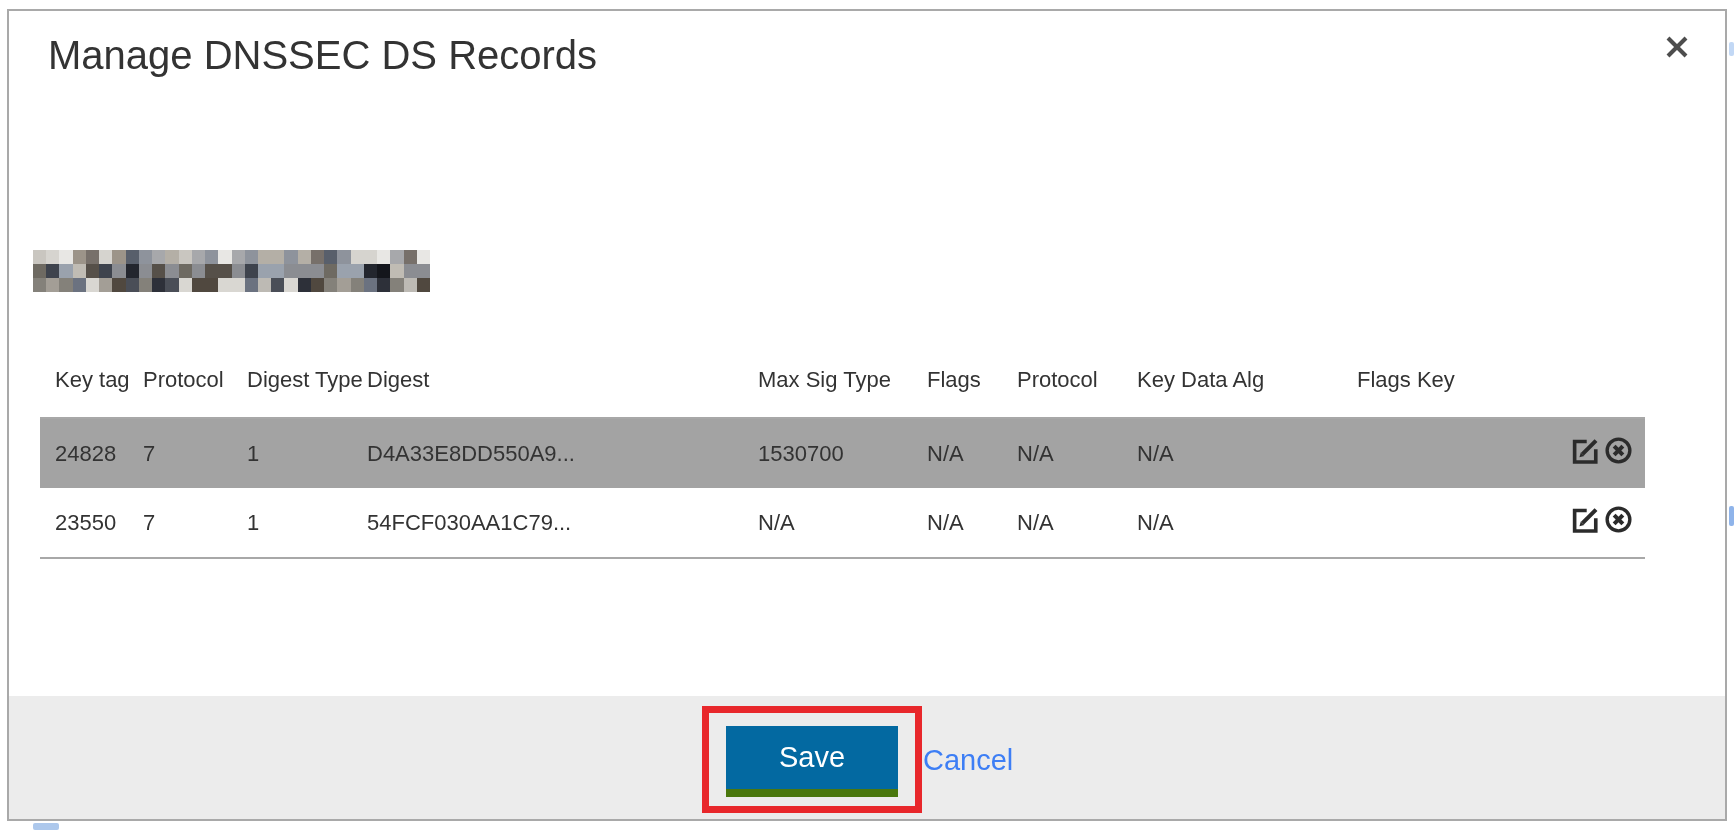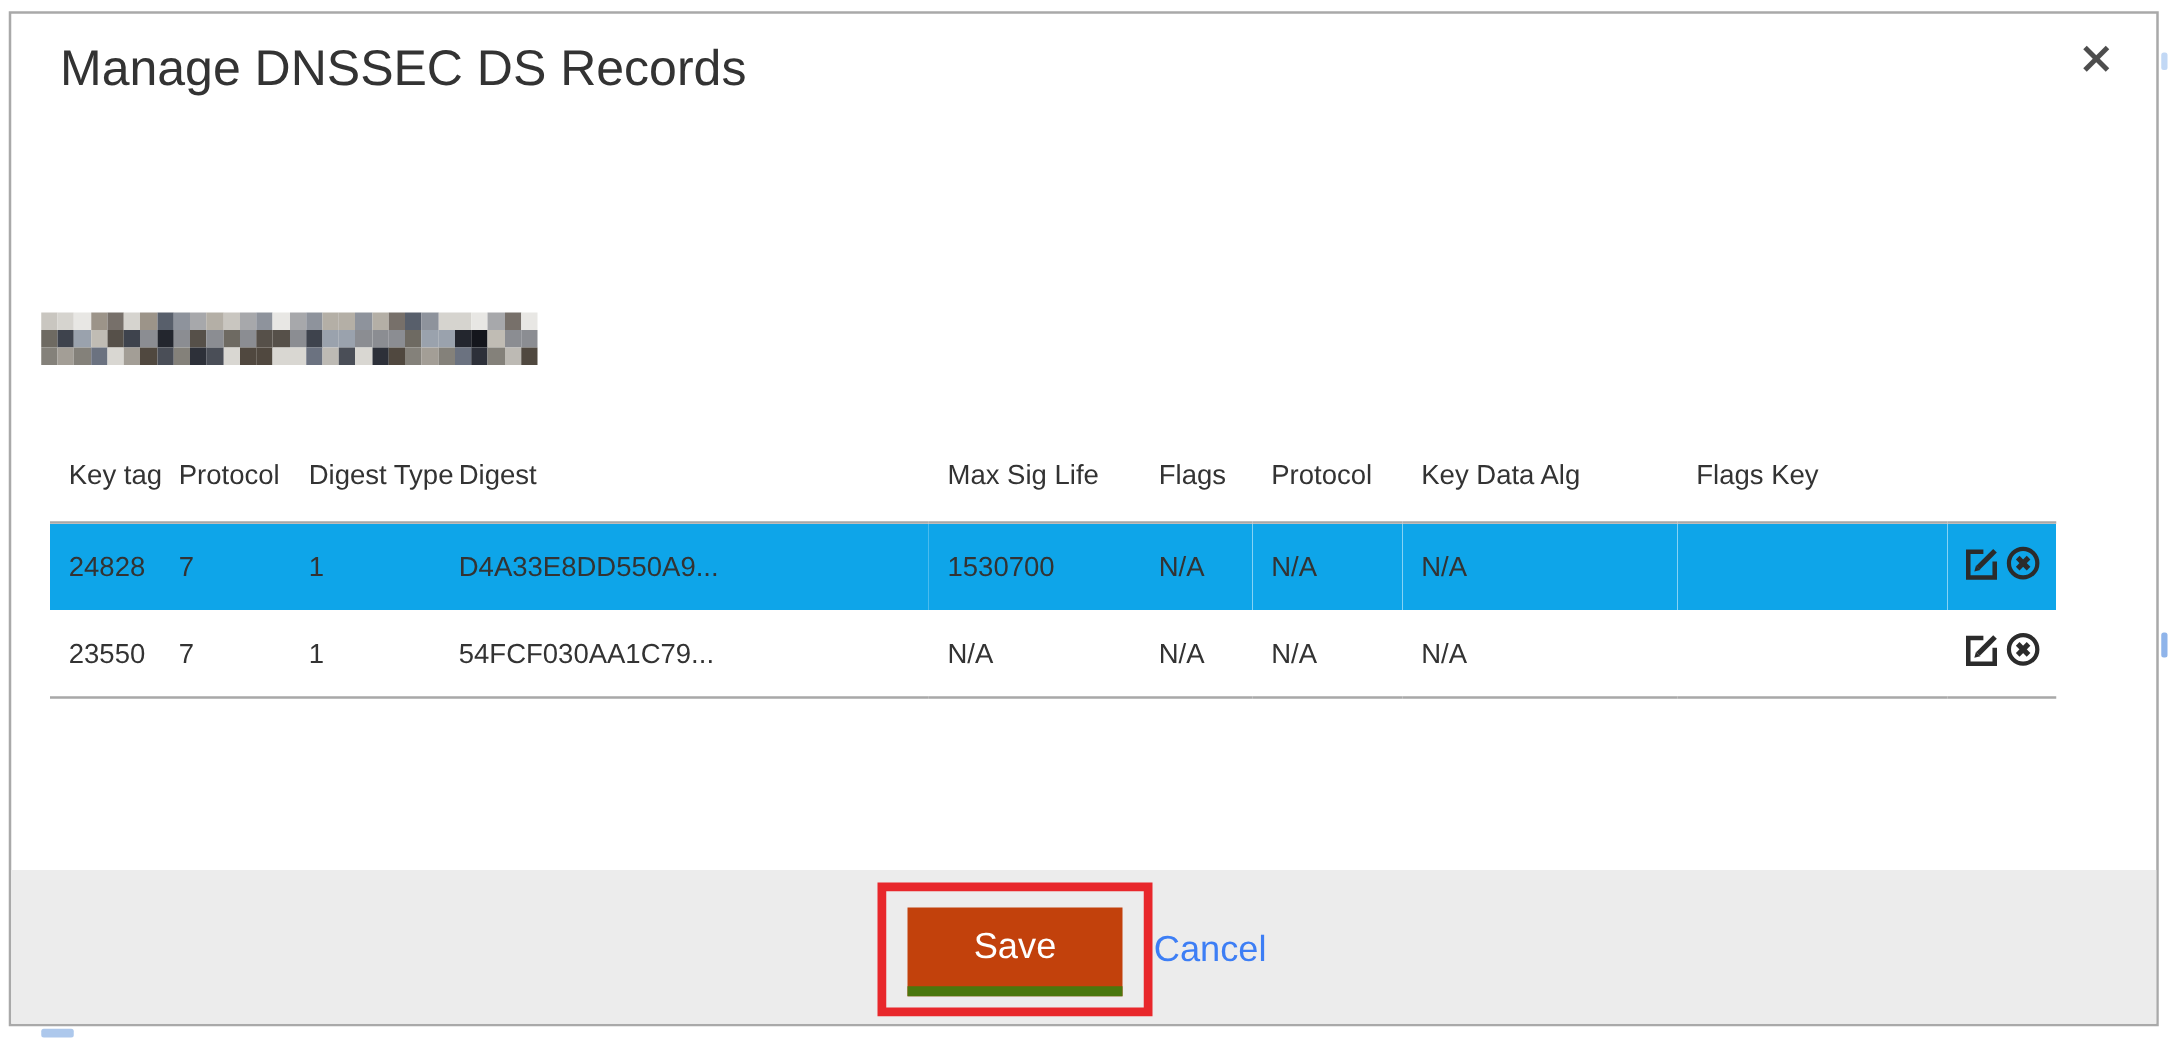--- a/index.html
+++ b/index.html
@@ -59,21 +59,21 @@
     text-align: left;
     font-weight: 400;
     font-size: 22px;
     color: #333333;
     padding: 4px 0 0 15px;
     height: 55px;
     vertical-align: top;
     white-space: nowrap;
   }
   .ds-table tbody tr { height: 70px; }
-  .ds-table tbody tr.striped { background: #0ea5e9; }
+  .ds-table tbody tr.striped { background: #a3a3a3; }
   .ds-table tbody tr:first-child { border-top: 2px solid #a8a8a8; }
   .ds-table tbody tr:last-child { border-bottom: 2px solid #a8a8a8; }
   .ds-table td {
     font-size: 22px;
     color: #333333;
     padding-left: 15px;
     white-space: nowrap;
     overflow: hidden;
   }
   .actions-cell {
@@ -112,21 +112,21 @@
   .highlight-box {
     position: absolute;
     left: 693px; top: 10px;
     width: 220px; height: 107px;
     border: 7px solid #e8272b;
   }
   .save-btn {
     position: absolute;
     left: 17px; top: 13px;
     width: 172px; height: 71px;
-    background: #c2410c;
+    background: #0369a1;
     border: none;
     border-bottom: 8px solid #4a770d;
     color: #ffffff;
     font-size: 29px;
     font-family: "Liberation Sans", sans-serif;
     display: flex; align-items: center; justify-content: center;
     cursor: pointer;
   }
   .cancel-link {
     position: absolute;
@@ -264,21 +264,21 @@
         <col style="width:220px">
         <col style="width:216px">
       <col style="width:87px">
     </colgroup>
     <thead>
       <tr>
         <th>Key tag</th>
         <th>Protocol</th>
         <th>Digest Type</th>
         <th>Digest</th>
-        <th>Max Sig Life</th>
+        <th>Max Sig Type</th>
         <th>Flags</th>
         <th>Protocol</th>
         <th>Key Data Alg</th>
         <th>Flags Key</th>
         <th></th>
       </tr>
     </thead>
     <tbody>
       <tr class="striped">
         <td>24828</td>

